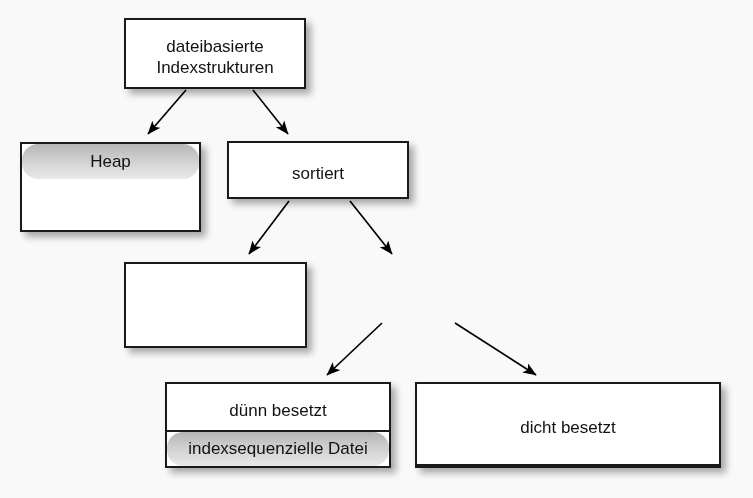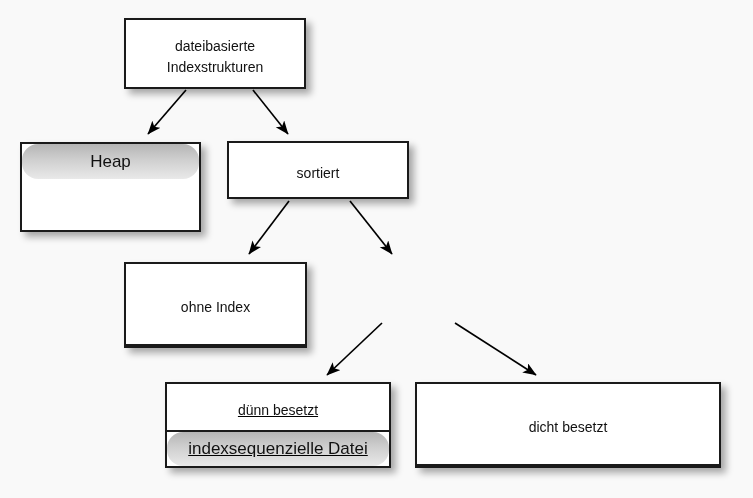--- a/index.html
+++ b/index.html
@@ -34,21 +34,21 @@
     z-index: 2;
   }
   .node .title {
     flex: 1 1 auto;
     background: #ffffff;
     display: flex;
     align-items: center;
     justify-content: center;
     text-align: center;
     color: #111111;
-    font-size: 14px;
+    font-size: 17px;
     line-height: 21px;
     padding: 0 8px;
     box-sizing: border-box;
     white-space: pre-line;
     margin-top: 6px;
   }
   .node.has-sub .title {
     border-bottom: 2px solid #1a1a1a;
   }
   .node .sub {
@@ -94,25 +94,24 @@
 
   <div class="node has-sub" style="left:20px; top:142px; width:181px; height:90px;">
     <div class="sub" style="height:35px;">Heap</div>
   </div>
 
   <div class="node" style="left:227px; top:141px; width:182px; height:58px;align-items:center;">
     <div class="title">sortiert</div>
   </div>
 
   <div class="node has-sub" style="left:124px; top:262px; width:183px; height:86px;">
-    <div class="title">ohne Index</div>
   </div>
 
 
-  <div class="node has-sub" style="left:165px; top:382px; width:226px; height:86px;text-decoration:underline;">
+  <div class="node has-sub" style="left:165px; top:382px; width:226px; height:86px;">
     <div class="title">dünn besetzt</div>
     <div class="sub" style="height:34px;">indexsequenzielle Datei</div>
   </div>
 
   <div class="node has-sub" style="left:415px; top:382px; width:306px; height:86px;">
     <div class="title">dicht besetzt</div>
   </div>
 
 </div>
 

